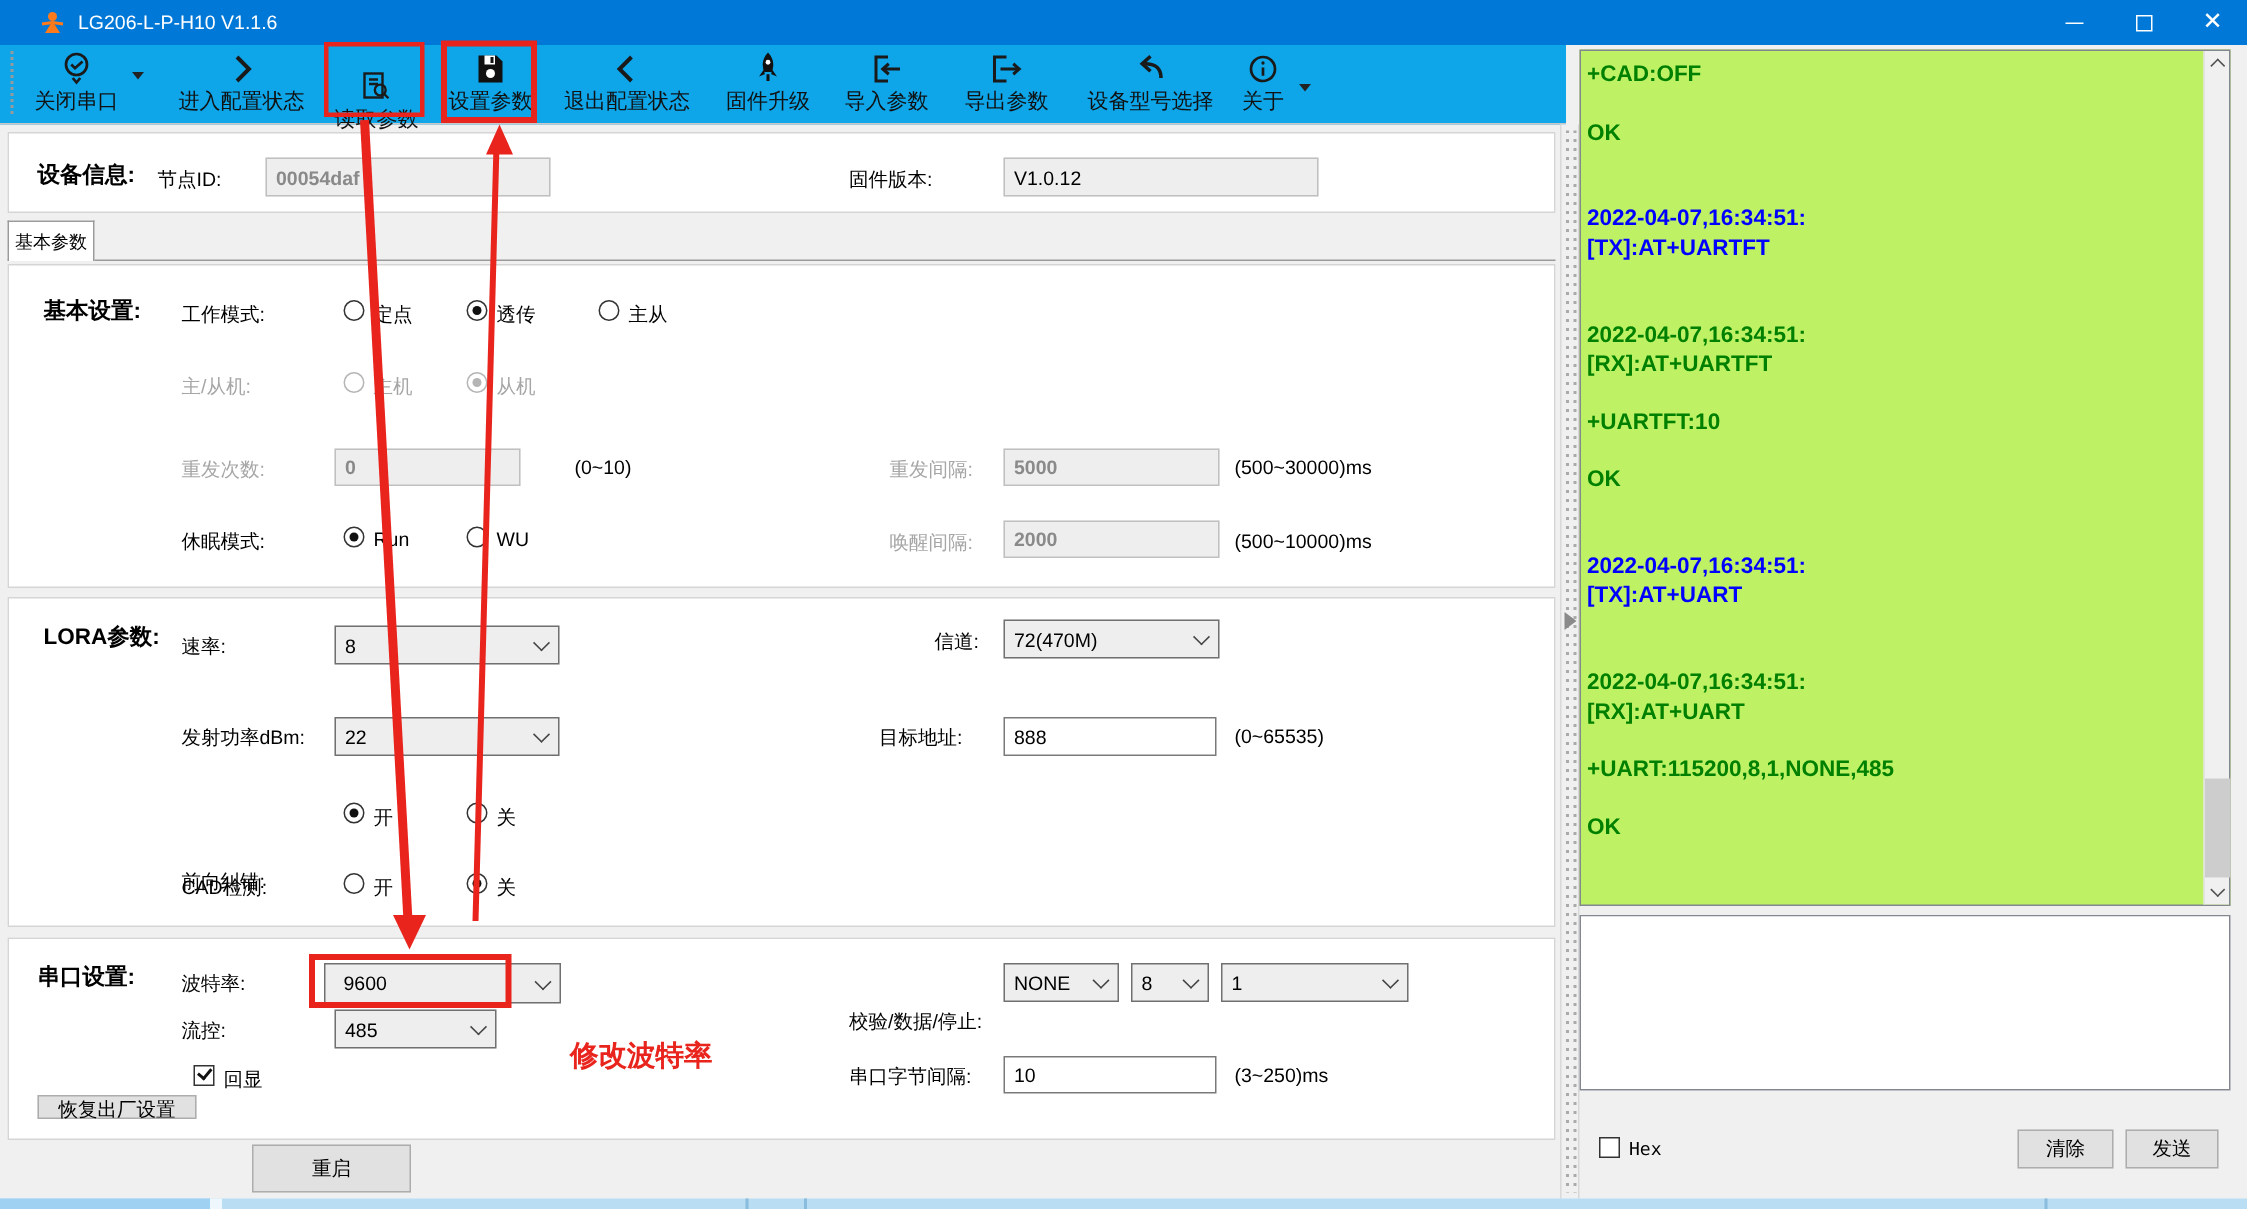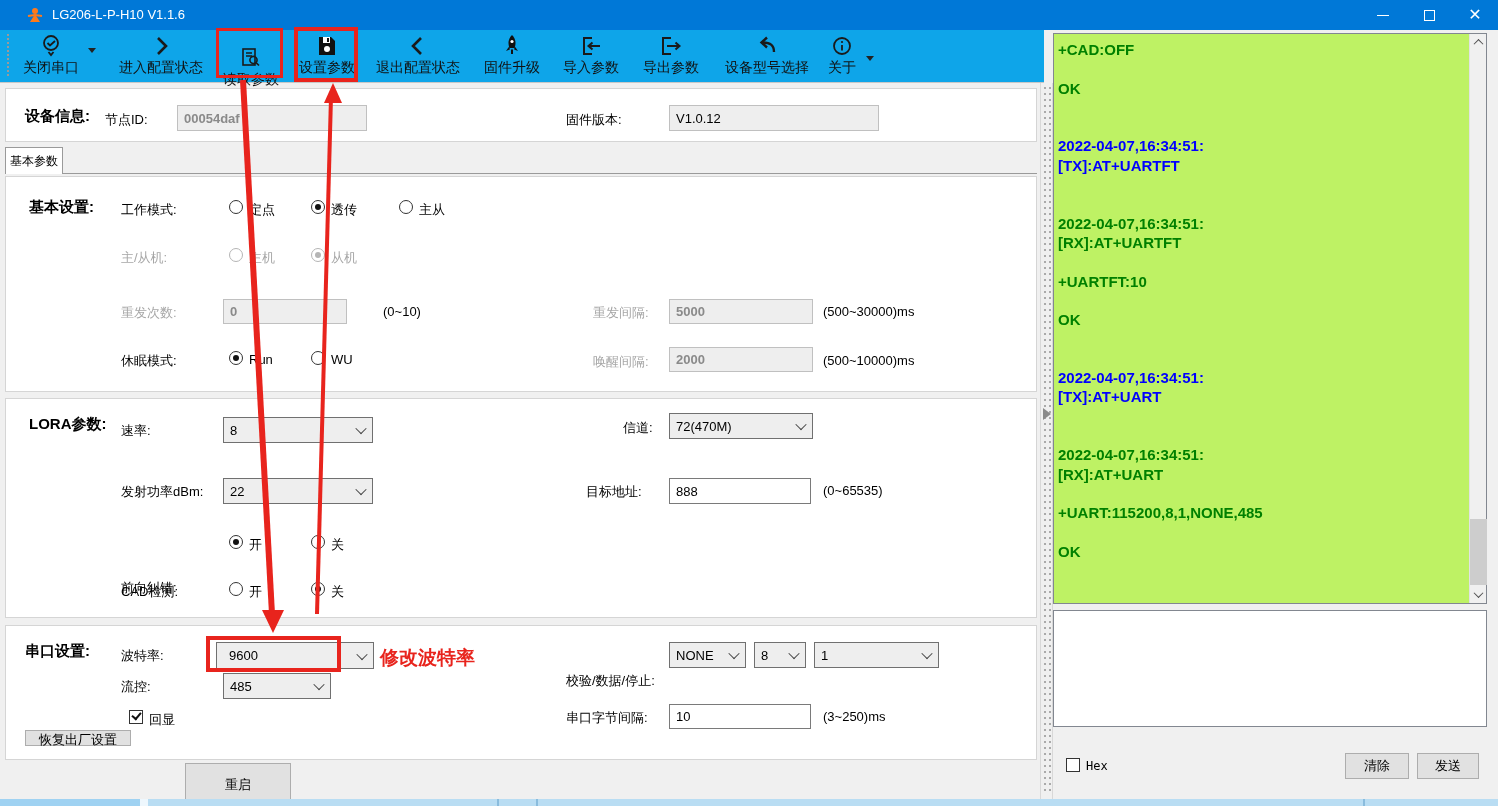--- a/index.html
+++ b/index.html
@@ -74,21 +74,21 @@
   .chev.up { transform:rotate(-135deg) translate(-1px,-1px); }
   .chev.down { transform:rotate(45deg) translate(-1px,-1px); }
   .vs-thumb { position:absolute; left:0; width:17px; background:#cdcdcd; }
 
   .send-box { position:absolute; left:1053px; top:610px; width:434px; height:117px; background:#fff; border:1px solid #828790; }
   .send-box textarea { width:100%; height:100%; border:none; resize:none; outline:none; font-family:"Liberation Sans",sans-serif; font-size:13px; }
   .hex-label { position:absolute; font-family:"DejaVu Sans Mono", monospace; font-size:12px; color:#000; }
 
   
   .red-box { position:absolute; border:3px solid #e8241d; z-index:9; pointer-events:none; }
-  .red-note { position:absolute; color:#e8241d; font-size:19px; font-weight:bold; z-index:9; white-space:nowrap; }
+  .red-note { position:absolute; color:#e8241d; font-size:19px; font-weight:bold; z-index:9; white-space:nowrap;margin-top:46px; }
   .overlay-svg { position:absolute; left:0; top:0; width:1498px; height:806px; z-index:8; pointer-events:none; }
 
   
   .taskbar-strip { position:absolute; left:0; top:799px; width:1498px; height:7px; background:#b9ddf3; }
   .taskbar-seg { position:absolute; top:0; height:7px; }
 </style>
 </head>
 <body>
 
 <div class="app">
@@ -328,21 +328,21 @@
       <span class="combo-text">1</span>
       <span class="combo-arrow"></span>
     </div>
 
     <span class="lbl" style="left:560px;top:83px;">串口字节间隔:</span>
     <input class="tinput" style="left: 663px; top: 78px; width: 142px; height: 25px;" value="10">
     <span class="hint" style="left:817px;top:83px;">(3~250)ms</span>
   </div>
 
   <button class="winbtn" style="left:25px;top:730px;width:106px;height:16px;">恢复出厂设置</button>
-  <button class="winbtn" style="left:185px;top:763px;width:106px;height:44px;">重启</button>
+  <button class="winbtn" style="left:168px;top:763px;width:106px;height:32px;">重启</button>
 
   <div class="splitter">
     <div class="dots" style="left:3px;"></div>
     <div class="dots" style="left:8px;"></div>
     <div class="split-arrow"></div>
   </div>
 
   <div class="log-box">
     <div class="log-lines">
         <div class="log-line" style="color: rgb(0, 128, 0);">+CAD:OFF</div>

